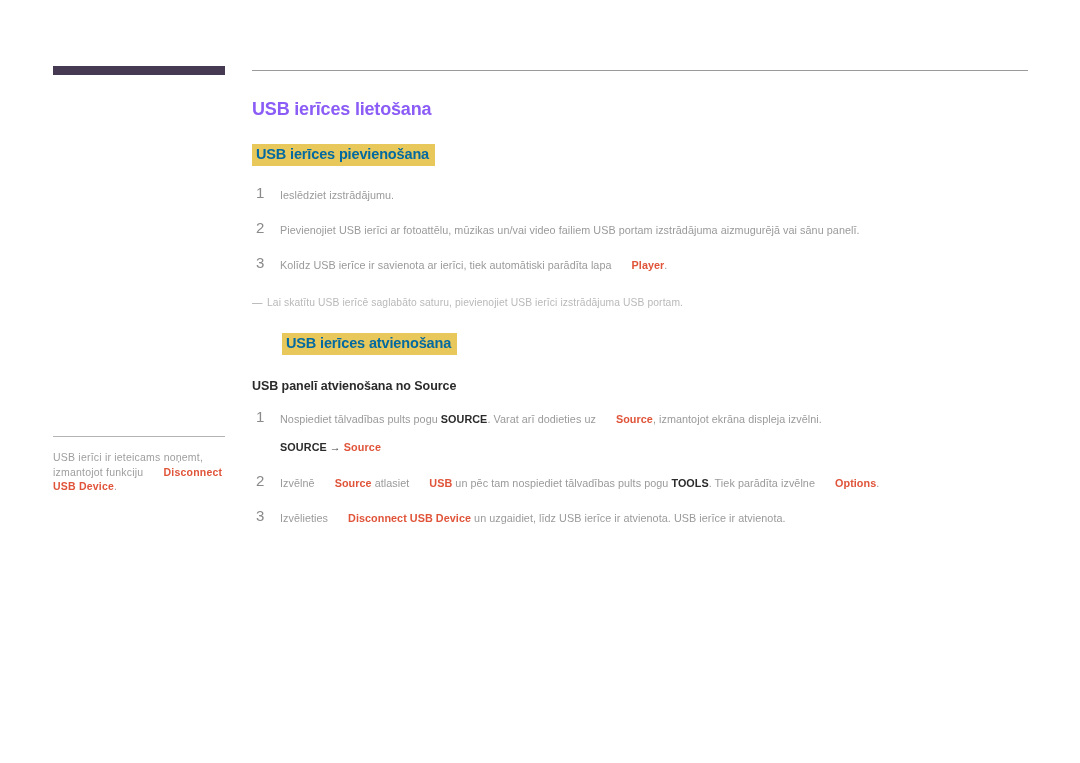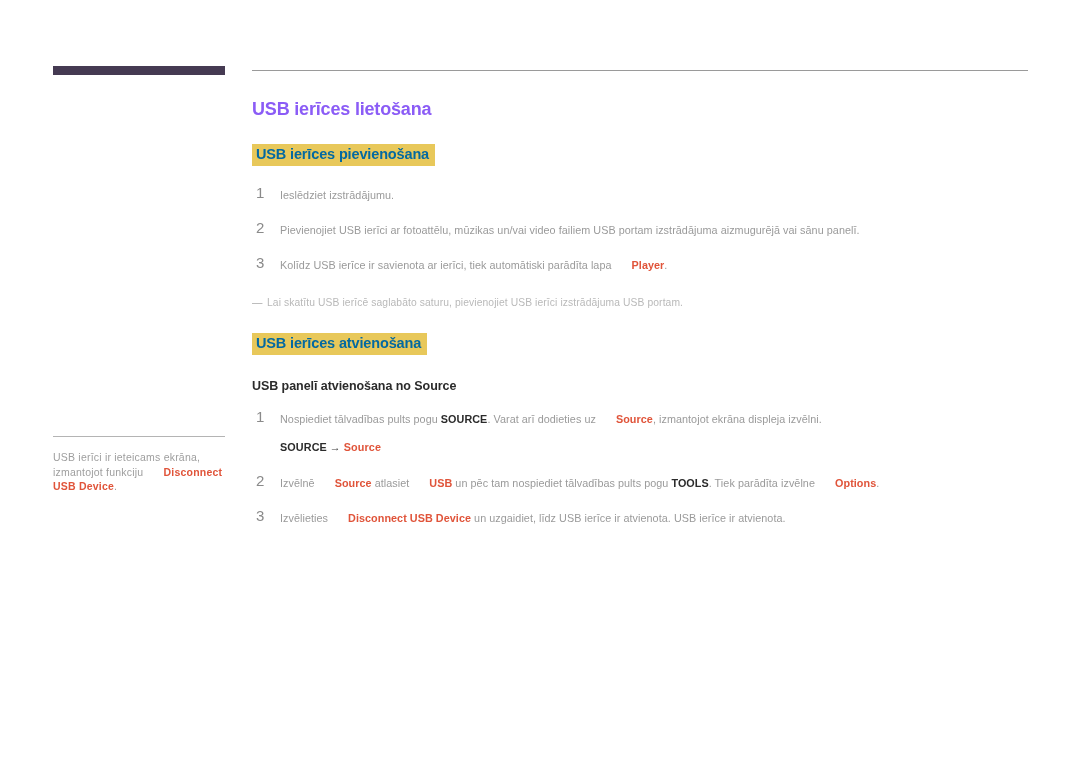--- a/index.html
+++ b/index.html
@@ -183,21 +183,21 @@
 <div class="page">
 
   <div class="corner-bar"></div>
   <div class="header-rule"></div>
 
   <div class="sidebar">
 
 
     <div class="side-note side-note-2">
       <div class="side-rule"></div>
-      <div class="side-text"><span>USB ierīci ir ieteicams ekrāna, izmantojot funkciju </span><span class="kw">Disconnect USB Device</span><span>.</span></div>
+      <div class="side-text"><span>USB ierīci ir ieteicams noņemt, izmantojot funkciju </span><span class="kw">Disconnect USB Device</span><span>.</span></div>
     </div>
 
   </div>
 
   <div class="content">
 
     <h1 class="page-title">USB ierīces lietošana</h1>
 
     <div>
 
@@ -232,21 +232,21 @@
         </li>
         <li class="note">
           <span class="note-dash">—</span><span>Lai skatītu USB ierīcē saglabāto saturu, pievienojiet USB ierīci izstrādājuma USB portam.</span>
         </li>
       </ul>
 
     </div>
 
     <div style="margin-top:22px;">
 
-      <div style="margin-bottom:23px;">
+      <div style="margin-bottom:23px;margin-left:30px;">
         <span class="section-heading">USB ierīces atvienošana</span>
       </div>
 
       <div class="sub-heading">USB panelī atvienošana no Source</div>
 
       <div style="height:18px;"></div>
 
       <ol class="steps">
 
         <li class="step" style="margin-bottom:22px;">

